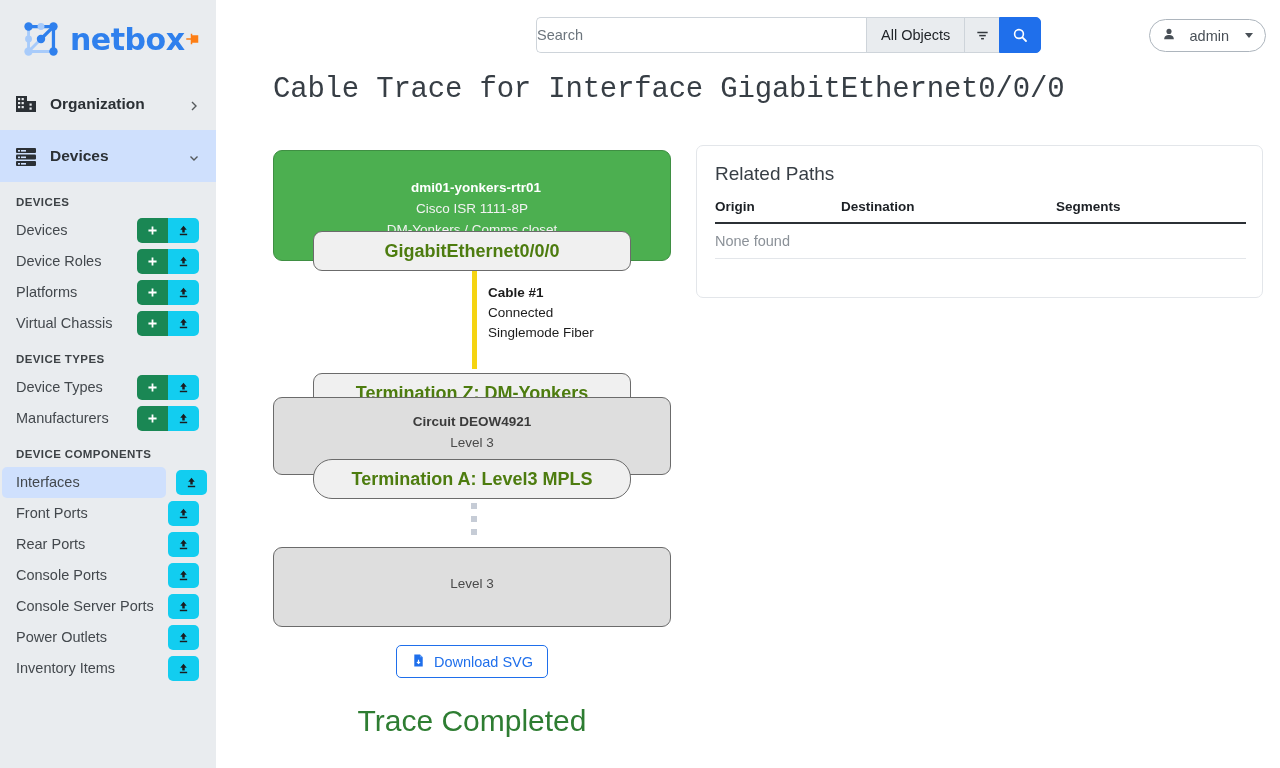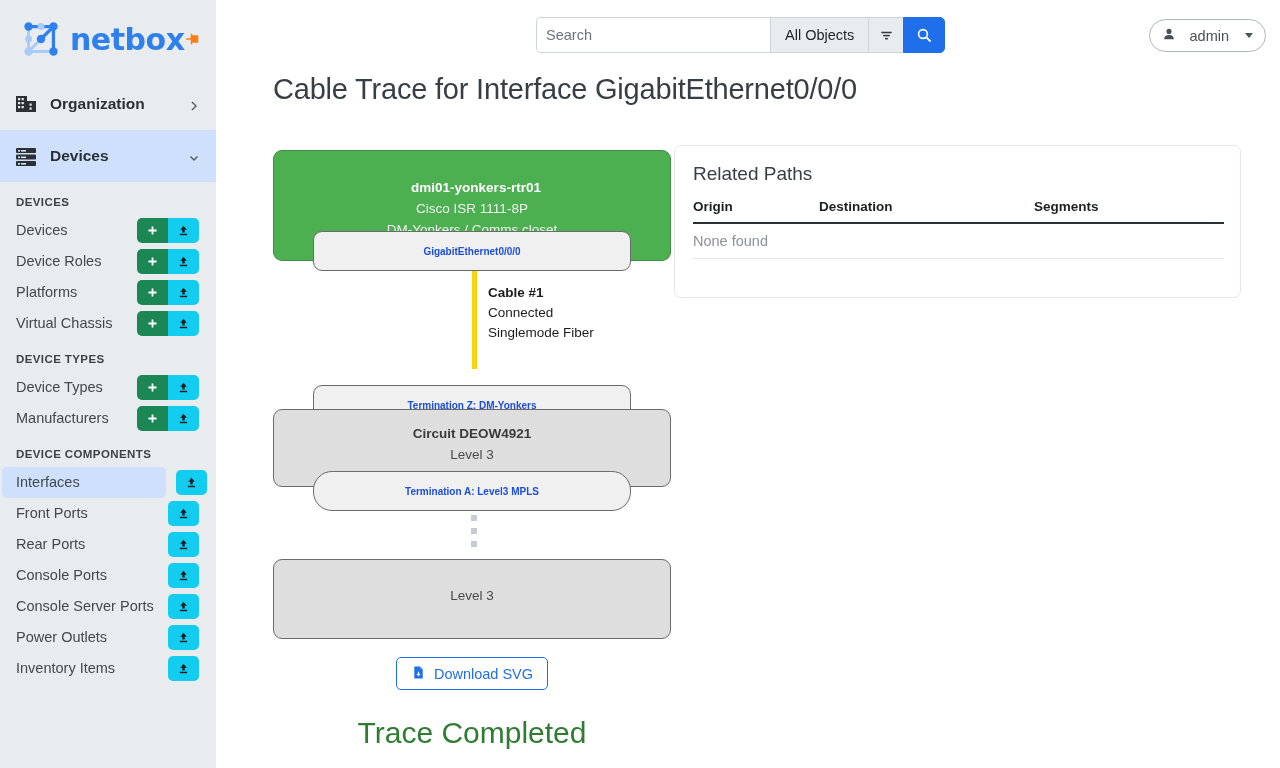--- a/index.html
+++ b/index.html
@@ -75,24 +75,24 @@
   #topbar {
     position: absolute; left: 256px; top: 0;
     width: 1024px; height: 70px;
     background: #ffffff;
   }
   .search-wrap {
     position: absolute; left: 280px; top: 17px;
     display: flex; height: 36px;
   }
   .search-input {
-    width: 234px; height: 36px;
+    width: 330px; height: 36px;
     border: 1px solid #ced4da; border-right: none;
     border-radius: 5px 0 0 5px;
-    padding: 0 9px; font-size: 14.5px; color: #212529;
+    padding: 0 0; font-size: 14.5px; color: #212529;
     background: #fff; outline: none;
     font-family: "Liberation Sans", sans-serif;
   }
   .search-input::placeholder { color: #6c757d; }
   .search-scope {
     height: 36px; display: flex; align-items: center;
     padding: 4px 14px; background: #e9ecef;
     border: 1px solid #ced4da; border-right: none;
     font-size: 14.5px; color: #212529; cursor: pointer;
   }
@@ -125,20 +125,21 @@
   
   #main {
     position: absolute; left: 256px; top: 70px;
     width: 1024px; height: 698px;
     background: #ffffff; overflow: hidden;
   }
   .page-title {
     position: absolute; left: 17px; top: 3px;
     font-size: 29px; font-weight: 400; color: #373e45;
     letter-spacing: -0.2px;
+    font-family: Liberation Mono, monospace;
   }
 
   
   #trace { position: absolute; left: 17px; top: 80px; width: 398px; }
 
   .node {
     position: relative; margin: 0 auto;
     border: 1px solid #6b6b6b; border-radius: 9px;
     text-align: center;
   }
@@ -147,39 +148,39 @@
     background: #4caf50; border-color: #3f8f43;
     padding-top: 26px;
   }
   .node-device .ttl { font-size: 13.5px; font-weight: 700; color: #ffffff; line-height: 21px; padding-left: 8px; }
   .node-device .sub { font-size: 13.5px; font-weight: 400; color: #f2f2f2; line-height: 21px; }
 
   .node-term {
     width: 318px; height: 40px; background: #f0f0f0;
     display: flex; align-items: center; justify-content: center;
   }
-  .node-term .ttl { font-size: 10px; font-weight: 700; color: #1d4ed8; }
+  .node-term .ttl { font-size: 18px; font-weight: 700; color: #4d7c0f; }
 
   .node-circuit {
     width: 398px; height: 78px; background: #dedede;
     padding-top: 13px;
   }
   .node-circuit .ttl { font-size: 13.5px; font-weight: 700; color: #3b3b3b; line-height: 21px; }
   .node-circuit .sub { font-size: 13.5px; font-weight: 400; color: #4a4a4a; line-height: 21px; }
 
   .node-provider {
     width: 398px; height: 80px; background: #dedede;
     padding-top: 25px;
   }
   .node-provider .ttl { font-size: 13.5px; font-weight: 700; color: #3b3b3b; line-height: 21px; }
   .node-provider .sub { font-size: 13.5px; font-weight: 400; color: #4a4a4a; line-height: 21px; }
 
   
   .off-iface { margin-top: -30px; }
-  .off-termz { margin-top: 16px; }
+  .off-termz { margin-top: 4px; }
   .off-circ   { margin-top: -16px; }
   .off-terma  { margin-top: -16px; border-radius: 19px; }
 
   
   .cable-seg { position: relative; height: 98px; }
   .cable-line {
     position: absolute; left: 199px; top: 0;
     width: 5px; height: 98px; background: #f5d411;
   }
   .cable-label { position: absolute; left: 215px; top: 12px; text-align: left; }
@@ -203,21 +204,21 @@
     background: #fff; color: #1f6feb; font-size: 14.5px;
     cursor: pointer; font-family: "Liberation Sans", sans-serif;
   }
   .trace-status {
     width: 398px; text-align: center; margin-top: 26px;
     font-size: 30px; font-weight: 400; color: #2e7d32;
   }
 
   
   #related {
-    position: absolute; left: 418px; top: 75px;
+    position: absolute; left: 440px; top: 75px;
     width: 567px; height: 153px;
     background: #fff; border: 1px solid #e3e6ea; border-radius: 7px;
   }
   #related .card-title {
     font-size: 19px; color: #373e45; font-weight: 400;
     padding: 17px 18px 0 18px;
   }
   #related table { width: 531px; margin: 14px 18px 0 18px; border-collapse: collapse; }
   #related th {
     text-align: left; font-size: 13.5px; font-weight: 700; color: #1c2025;

